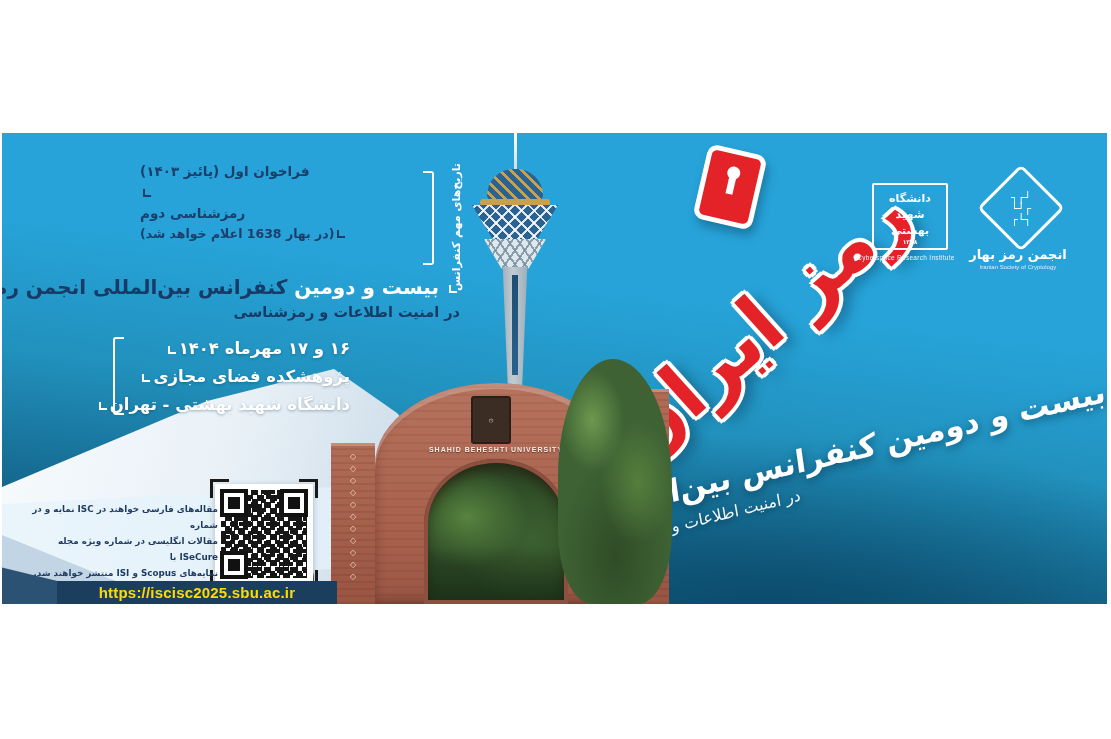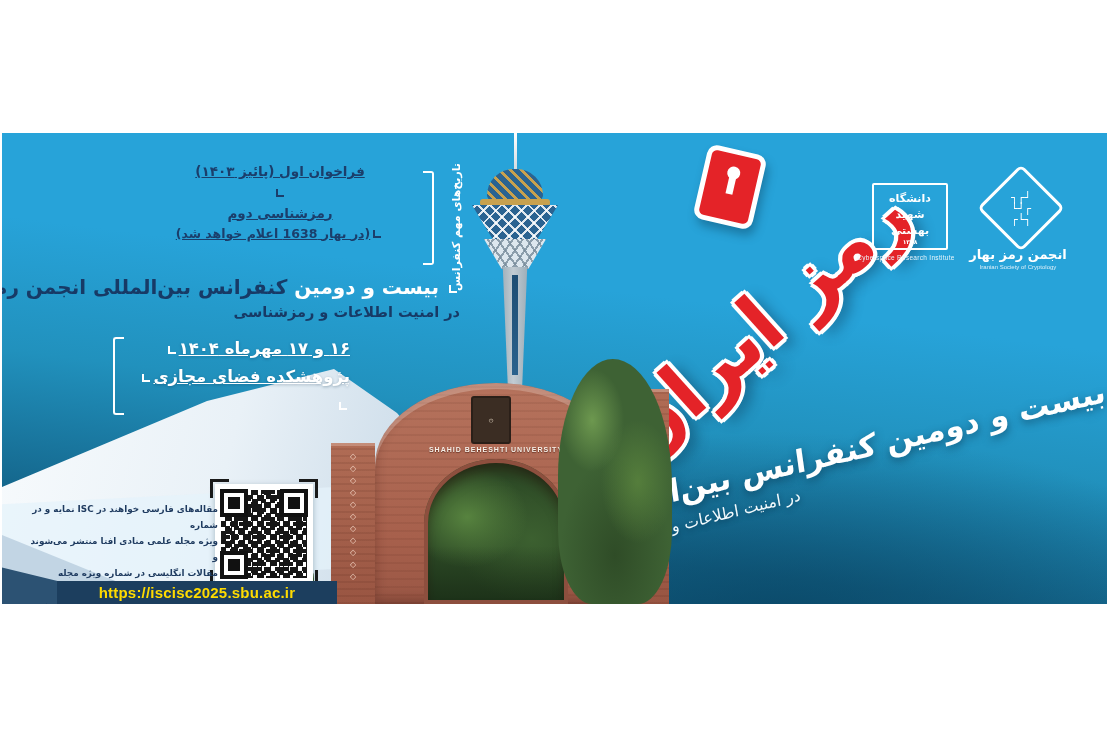--- a/index.html
+++ b/index.html
@@ -93,38 +93,38 @@
     background-color:#fff;}
   .finder{position:absolute;width:20px;height:20px;border:4px solid #111;background:#fff;}
   .finder i{position:absolute;left:4px;top:4px;width:12px;height:12px;background:#111;display:block;}
   .qrnote{left:28px;top:368px;width:188px;direction:rtl;text-align:right;color:#1e3a5f;
     font-size:8.8px;line-height:16px;font-weight:bold;}
   .urlstrip{left:55px;top:448px;width:280px;height:23px;background:#1C3E5E;color:#FFDB00;
     font-weight:bold;font-size:15px;line-height:23px;text-align:center;letter-spacing:.2px;
     font-family:"Liberation Sans",sans-serif;}
   
   .rtl{direction:rtl;}
-  .dates{left:138px;top:28px;width:280px;text-align:center;color:#1B3E6B;text-decoration:underline;}
+  .dates{left:138px;top:28px;width:280px;text-align:left;color:#1B3E6B;}
   .dates .h{font-weight:bold;font-size:13.5px;line-height:21px;}
   .dates .it{font-size:12.5px;font-weight:bold;line-height:20.5px;}
   .mk{display:inline-block;width:6px;height:6px;border-left:2.5px solid #1B3E6B;border-bottom:2.5px solid #1B3E6B;
       vertical-align:middle;margin:0 3px;}
   .mk.w{border-color:#ffffff;}
   .brk{border:0 solid #fff;}
   .brk-dates{left:421px;top:38px;width:9px;height:90px;border-right:2.5px solid #fff;border-top:2.5px solid #fff;border-bottom:2.5px solid #fff;border-radius:0 3px 3px 0;}
   .brk-venue{left:111px;top:204px;width:9px;height:74px;border-left:2.5px solid #fff;border-top:2.5px solid #fff;border-bottom:2.5px solid #fff;border-radius:3px 0 0 3px;}
   .vlabel{left:448px;top:30px;width:112px;transform:rotate(-90deg) translateX(-112px);transform-origin:0 0;
     color:#fff;font-weight:bold;font-size:11px;white-space:nowrap;direction:rtl;text-align:center;}
   .title{left:158px;top:141px;width:300px;text-align:right;}
   .title .l1{font-size:20px;font-weight:bold;line-height:26px;white-space:nowrap;}
   .title .p1{color:#ffffff;}
   .title .p2{color:#173A66;}
   .title .l2{font-size:14.5px;font-weight:bold;color:#173A66;padding-left:50px;line-height:24px;}
   .venue{left:146px;top:202px;width:202px;text-align:right;color:#ffffff;font-weight:bold;}
-  .venue .vl{font-size:16.5px;line-height:28px;white-space:nowrap;text-shadow:0 1px 3px rgba(10,50,75,.35);text-decoration:underline;}
+  .venue .vl{font-size:16.5px;line-height:28px;white-space:nowrap;text-shadow:0 1px 3px rgba(10,50,75,.35);}
   
   .sbu{left:870px;top:50px;width:76px;height:67px;border:2.5px solid #fff;border-radius:2px;
     color:#fff;text-align:center;font-weight:bold;font-size:11px;line-height:16px;padding-top:6px;box-sizing:border-box;direction:rtl;}
   .sbu .yr{font-size:6px;line-height:6px;letter-spacing:2px;}
   .sbu-cap{left:832px;top:121px;width:144px;text-align:center;color:#eaf6fc;font-size:6.5px;
     font-family:"Liberation Sans",sans-serif;letter-spacing:.3px;}
   .isc{left:988px;top:44px;width:56px;height:56px;border:3px solid #fff;border-radius:6px;transform:rotate(45deg);}
   .isc-maze{position:absolute;left:0;top:0;width:100%;height:100%;transform:rotate(-45deg);
     color:#fff;font-family:"DejaVu Sans Mono",monospace;font-size:11px;line-height:11px;text-align:center;
     display:flex;flex-direction:column;justify-content:center;}
@@ -194,21 +194,20 @@
         </span>
       <span class="finder" style="right:5px;top:5px;">
           <i></i>
         </span>
       <span class="finder" style="left:5px;bottom:5px;">
           <i></i>
         </span>
     </div>
     <div class="abs qrnote">
       <div>مقاله‌های فارسی خواهند در ISC نمایه و در شماره</div>
-      <div>ویژه مجله علمی منادی افتا منتشر می‌شوند و</div>
       <div>مقالات انگلیسی در شماره ویژه مجله ISeCure با</div>
       <div>نمایه‌های Scopus و ISI منتشر خواهند شد.</div>
     </div>
     <div class="abs urlstrip">https://iscisc2025.sbu.ac.ir</div>
 
     <div class="abs dates rtl">
       <div class="h">فراخوان اول (پائیز ۱۴۰۳)</div>
       <div class="it"><span class="mk"></span></div>
       <div class="h">رمزشناسی دوم</div>
       <div class="it"><span class="mk"></span><span>(در بهار 1638 اعلام خواهد شد)</span></div>
@@ -221,21 +220,21 @@
         <span class="mk w"></span>
         <span class="p1">بیست و دومین</span>
         <span class="p2">کنفرانس بین‌المللی انجمن رمز ایران</span>
       </div>
       <div class="l2">در امنیت اطلاعات و رمزشناسی</div>
     </div>
 
     <div class="abs venue rtl">
       <div class="vl"><span>۱۶ و ۱۷ مهرماه ۱۴۰۴</span><span class="mk w"></span></div>
       <div class="vl"><span>پژوهشکده فضای مجازی</span><span class="mk w"></span></div>
-      <div class="vl"><span class="mk w"></span></div>
+      <div class="vl"><span>دانشگاه شهید بهشتی - تهران</span><span class="mk w"></span></div>
     </div>
     <div class="abs brk brk-venue"></div>
 
     <div class="abs sbu">
       <div>دانشگاه</div>
       <div>شهید</div>
       <div>بهشتی</div>
       <div class="yr">۱۳۳۸</div>
     </div>
     <div class="abs sbu-cap">Cyberspace Research Institute</div>

